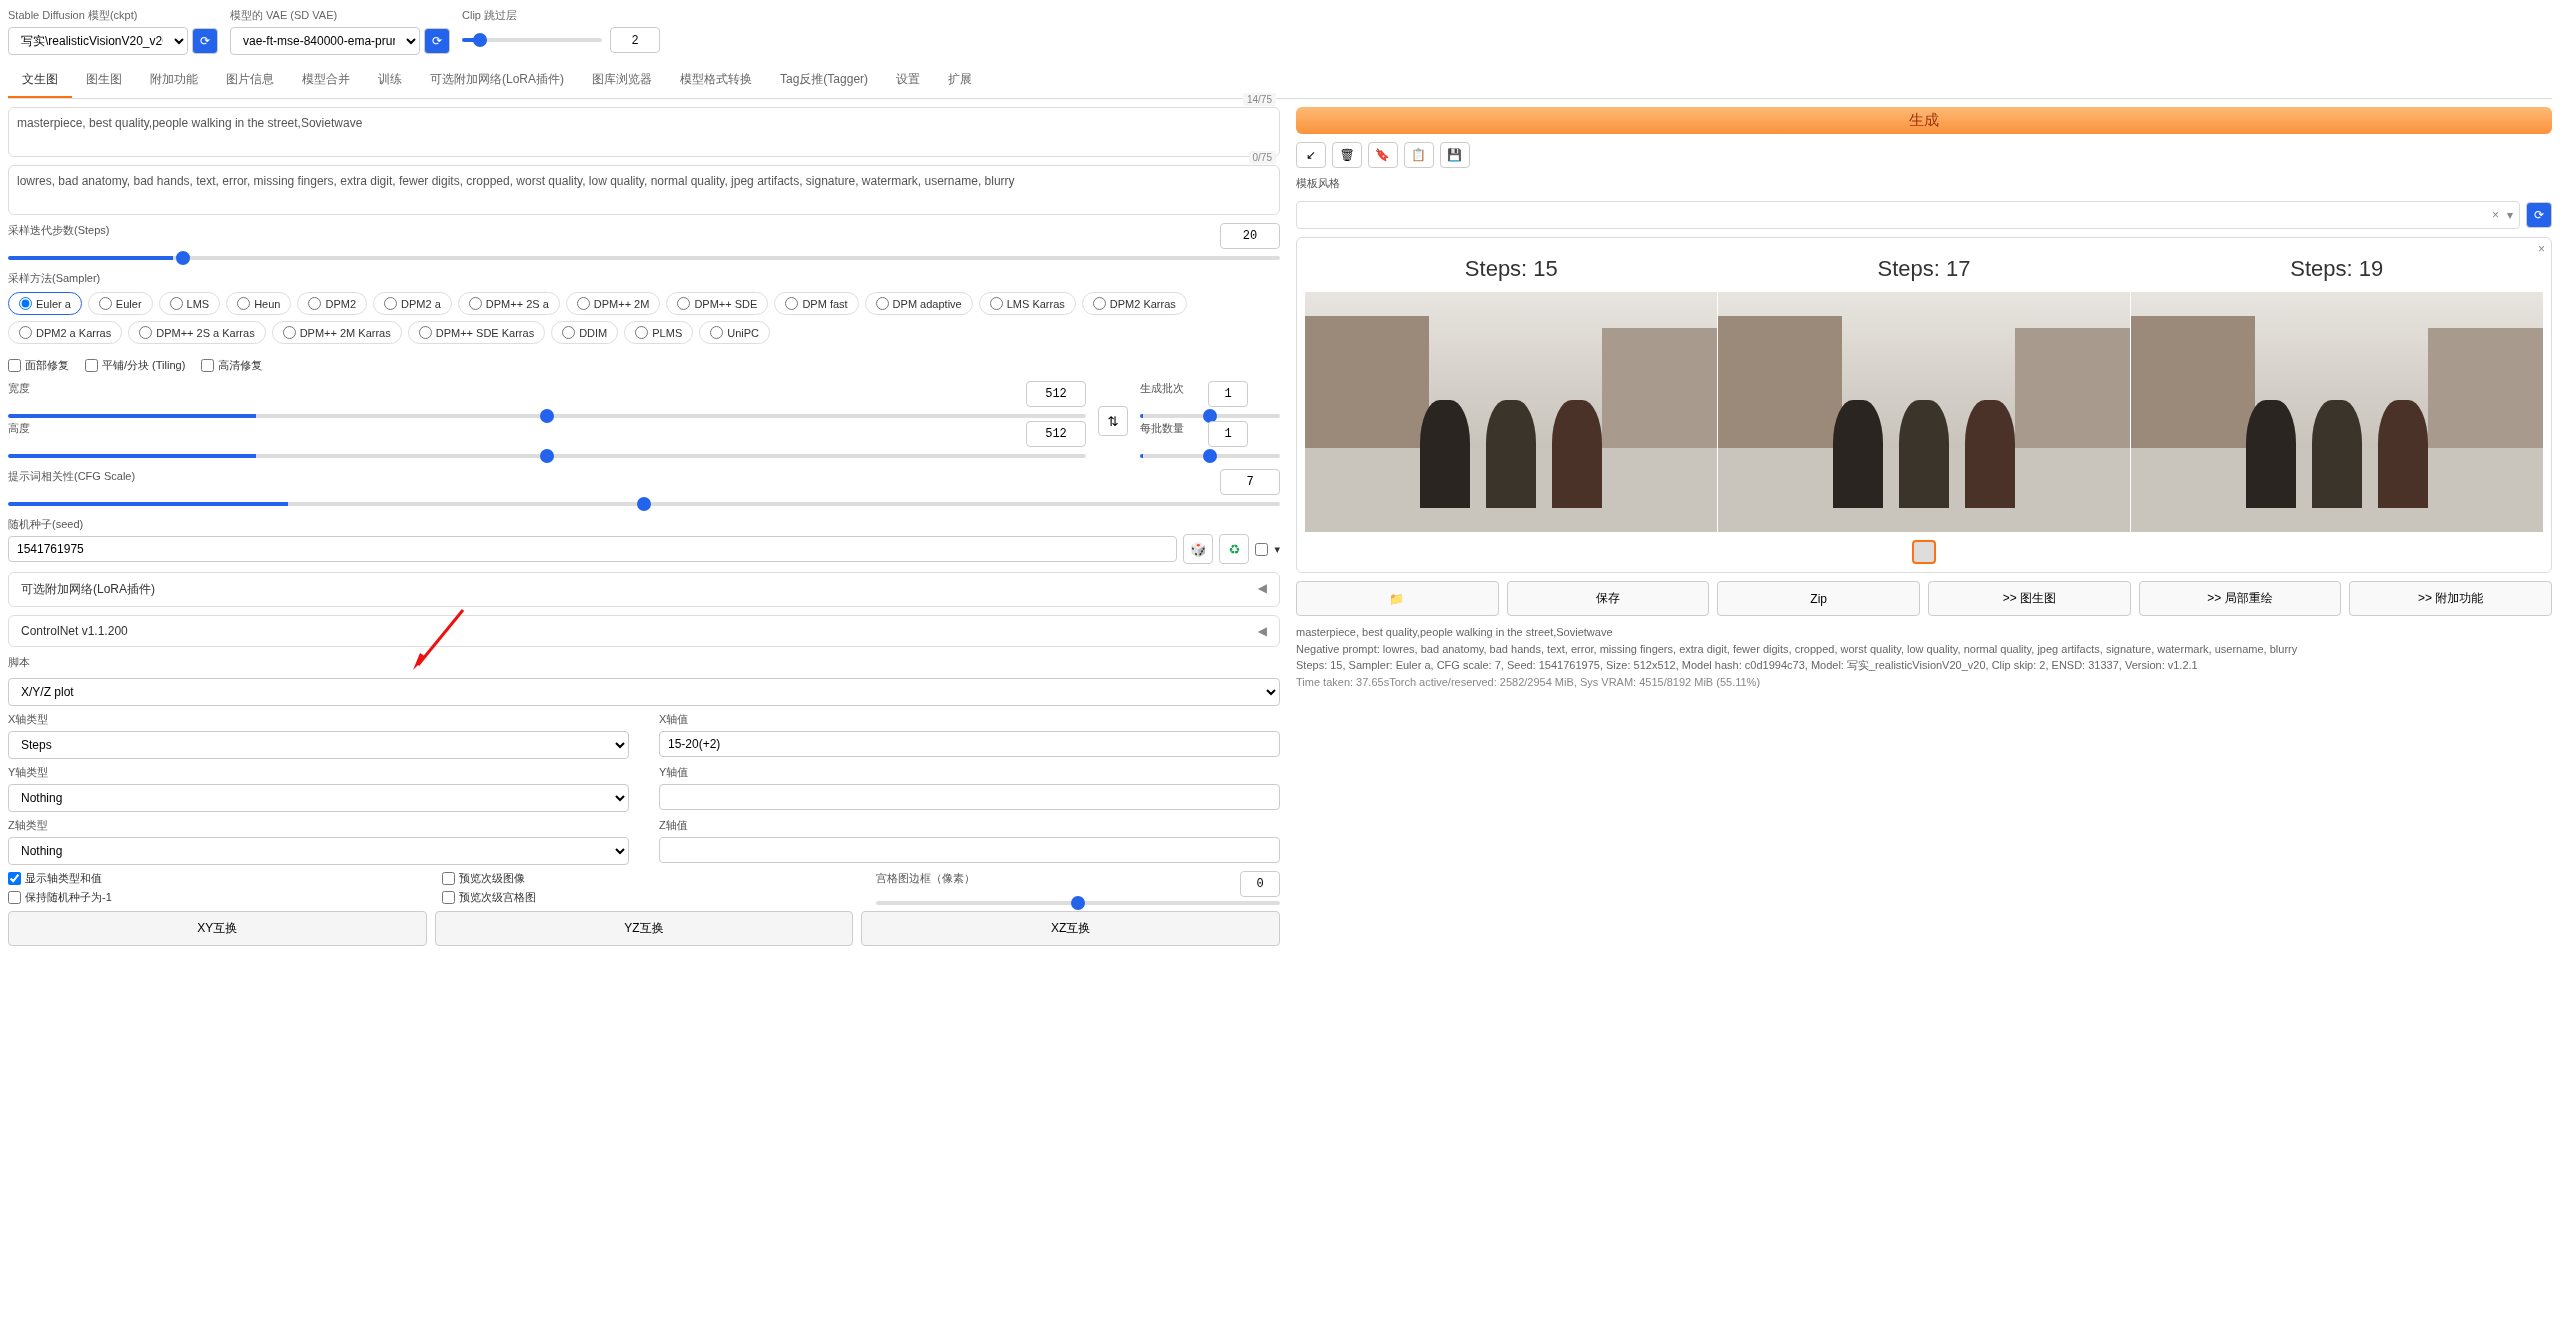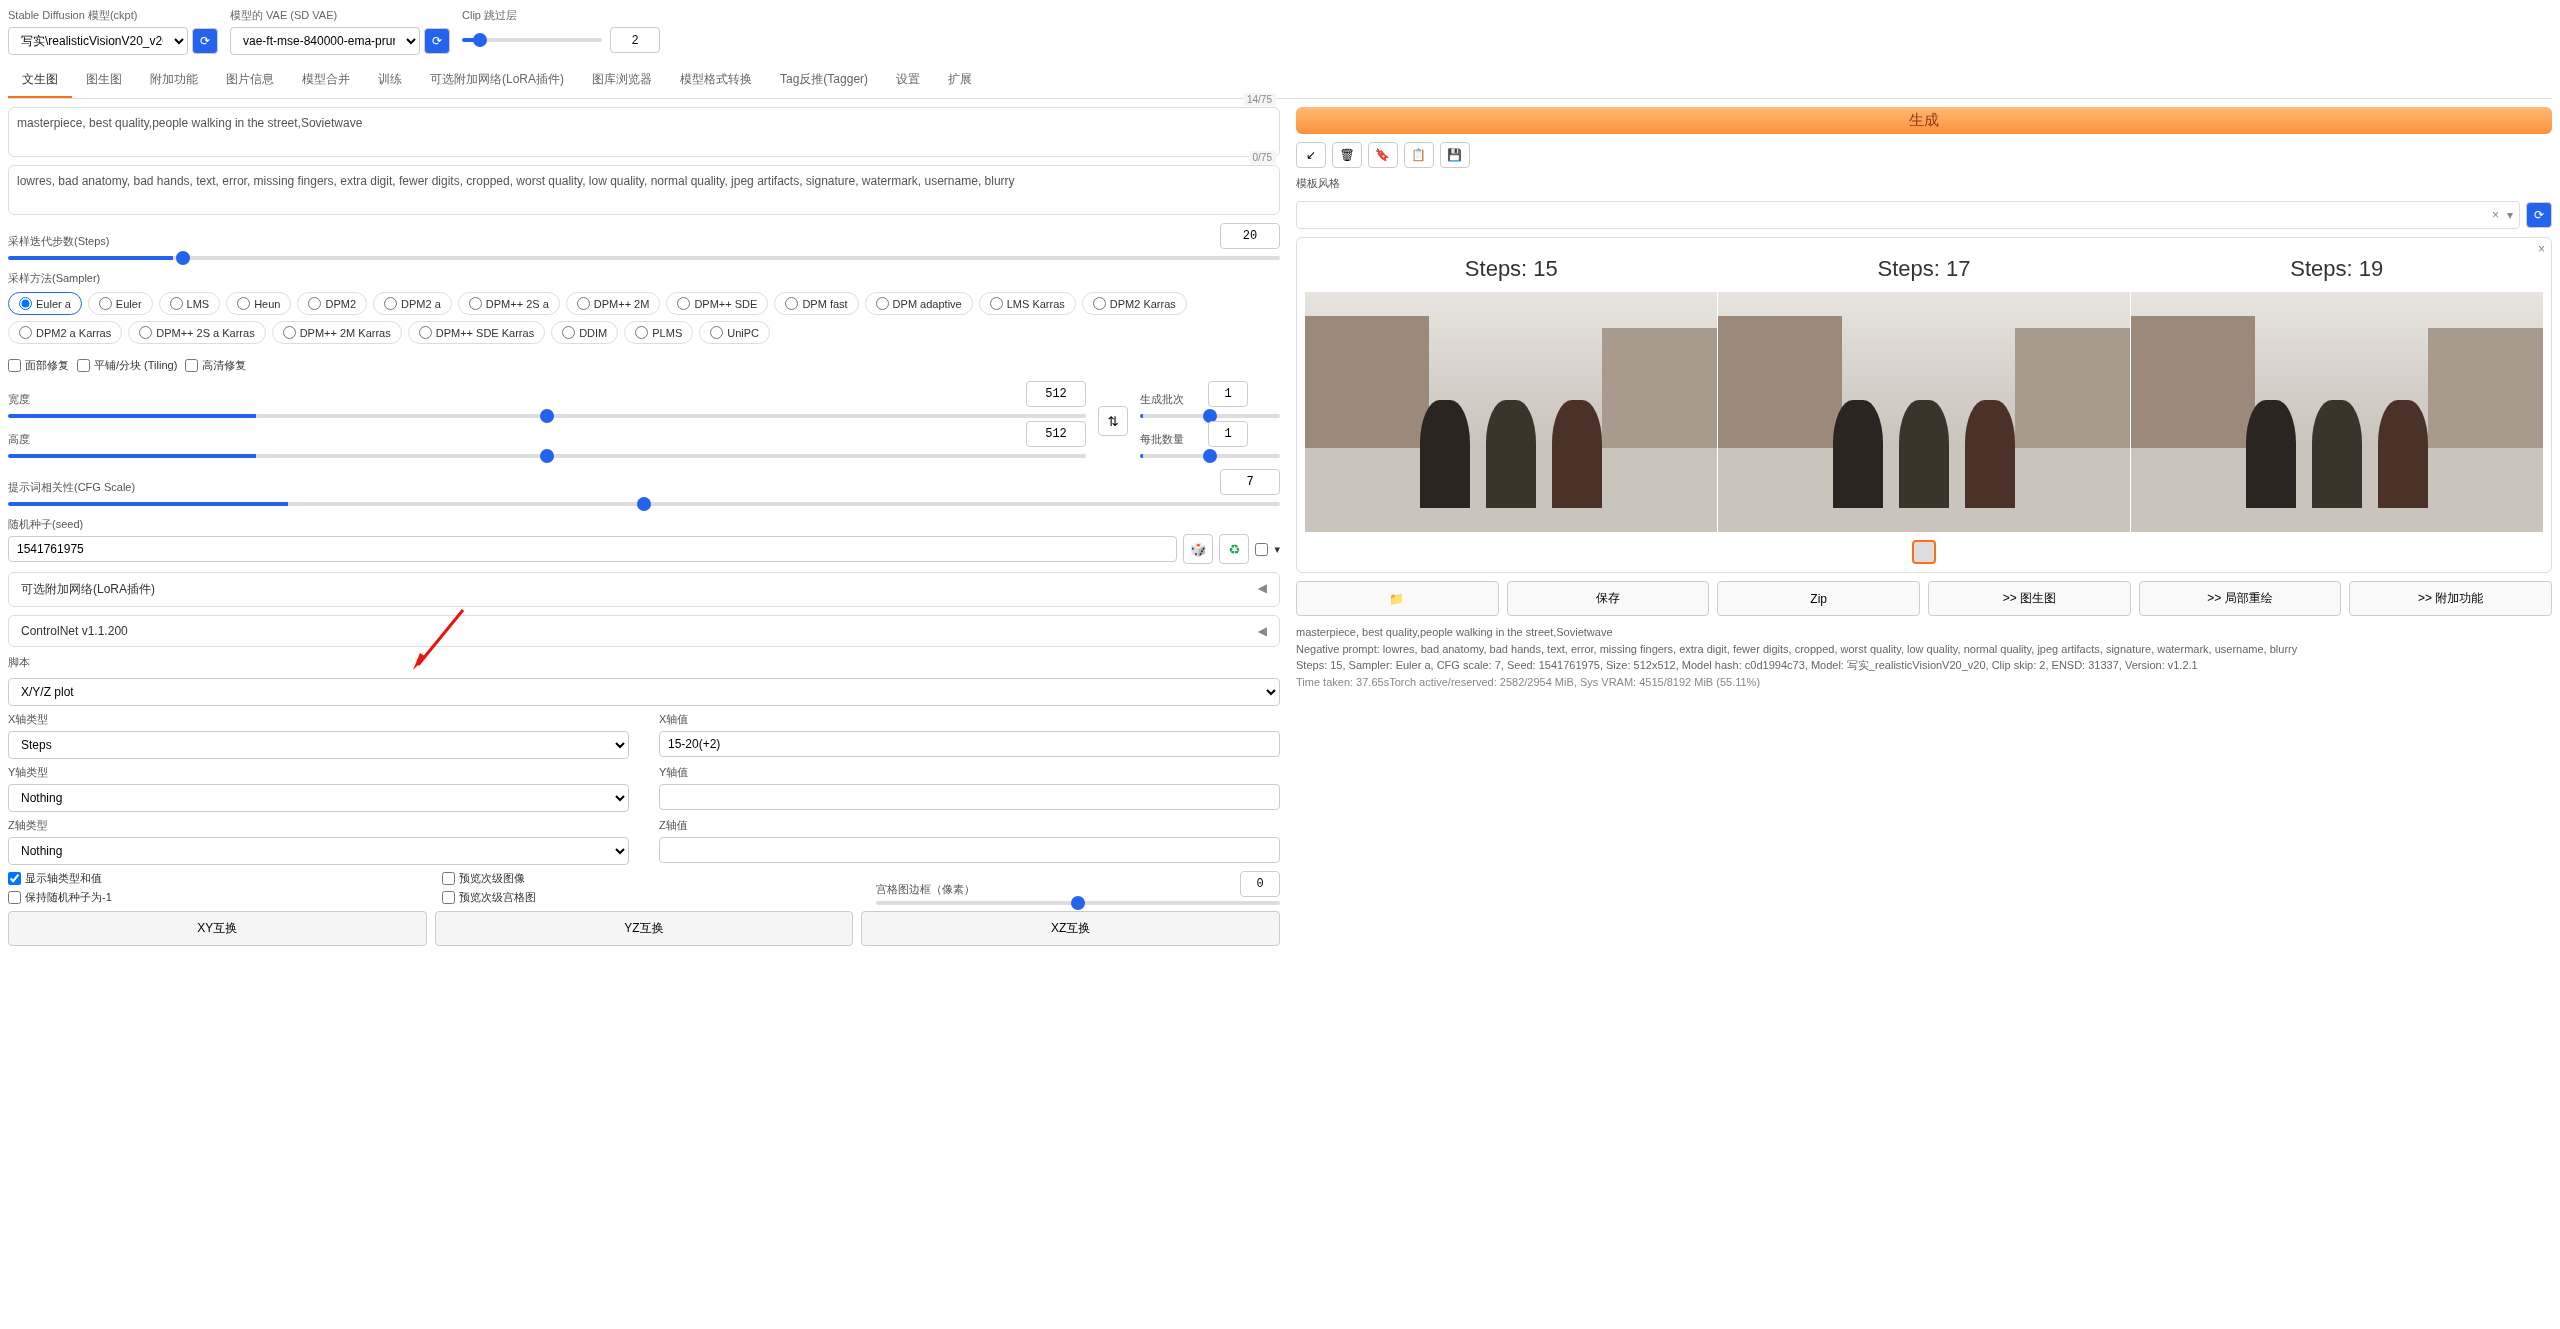--- a/index.html
+++ b/index.html
@@ -19,30 +19,30 @@
 .tab { padding: 8px 14px; cursor: pointer; color: #666; font-size: 12px; }
 .tab.active { border-bottom: 2px solid #f97316; color: #333; font-weight: 500; }
 
 .main { display: flex; gap: 16px; }
 .left { flex: 0 0 50%; display: flex; flex-direction: column; gap: 8px; }
 .right { flex: 1; display: flex; flex-direction: column; gap: 8px; }
 
 .prompt-box { position: relative; border: 1px solid #ddd; border-radius: 6px; padding: 8px; min-height: 50px; font-size: 12px; color: #555; }
 .token-count { position: absolute; top: -14px; right: 4px; font-size: 10px; color: #888; background: #f5f5f5; padding: 1px 4px; border-radius: 3px; }
 
-.param-row { display: flex; align-items: flex-end; gap: 8px; }
+.param-row { display: flex; align-items: flex-start; gap: 8px; }
 .param-label { font-size: 11px; color: #555; min-width: 100px; }
 .num-right { width: 60px; text-align: center; font-family: Liberation Mono, monospace; }
 
 .sampler-grid { display: flex; flex-wrap: wrap; gap: 6px; margin-top: 6px; }
 .radio-item { display: flex; align-items: center; gap: 4px; border: 1px solid #ddd; border-radius: 14px; padding: 4px 10px; font-size: 11px; cursor: pointer; }
 .radio-item input { margin: 0; }
 .radio-item.selected { border-color: #2463eb; }
 
-.check-row { display: flex; gap: 8px; margin-top: 6px; }
+.check-row { display: flex; gap: 16px; margin-top: 6px; }
 .check-item { display: flex; align-items: center; gap: 4px; font-size: 11px; }
 
 .dims-row { display: flex; gap: 12px; }
 .dims-left { flex: 1; }
 .dims-mid { display: flex; align-items: center; }
 .dims-right { flex: 0 0 140px; }
 .swap-btn { width: 30px; height: 30px; border: 1px solid #ccc; border-radius: 4px; background: #fff; cursor: pointer; }
 
 .seed-row { display: flex; gap: 6px; align-items: center; }
 .seed-input { flex: 1; }

